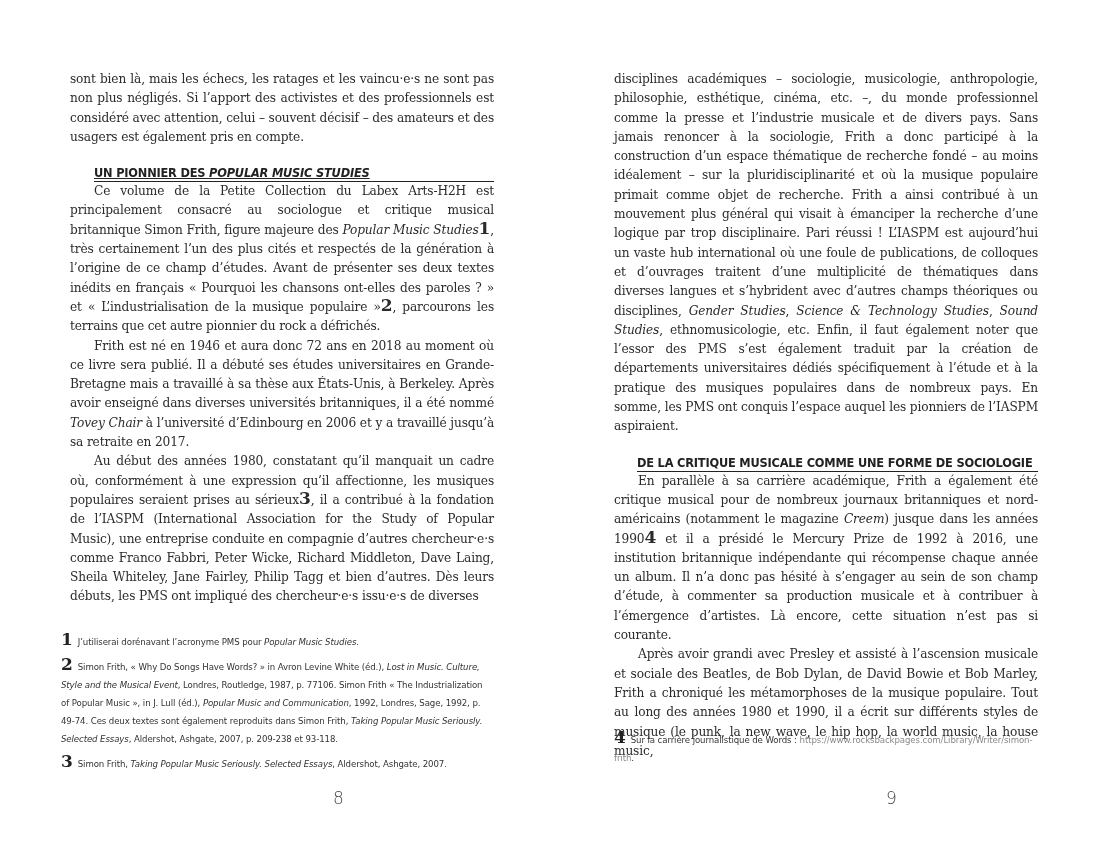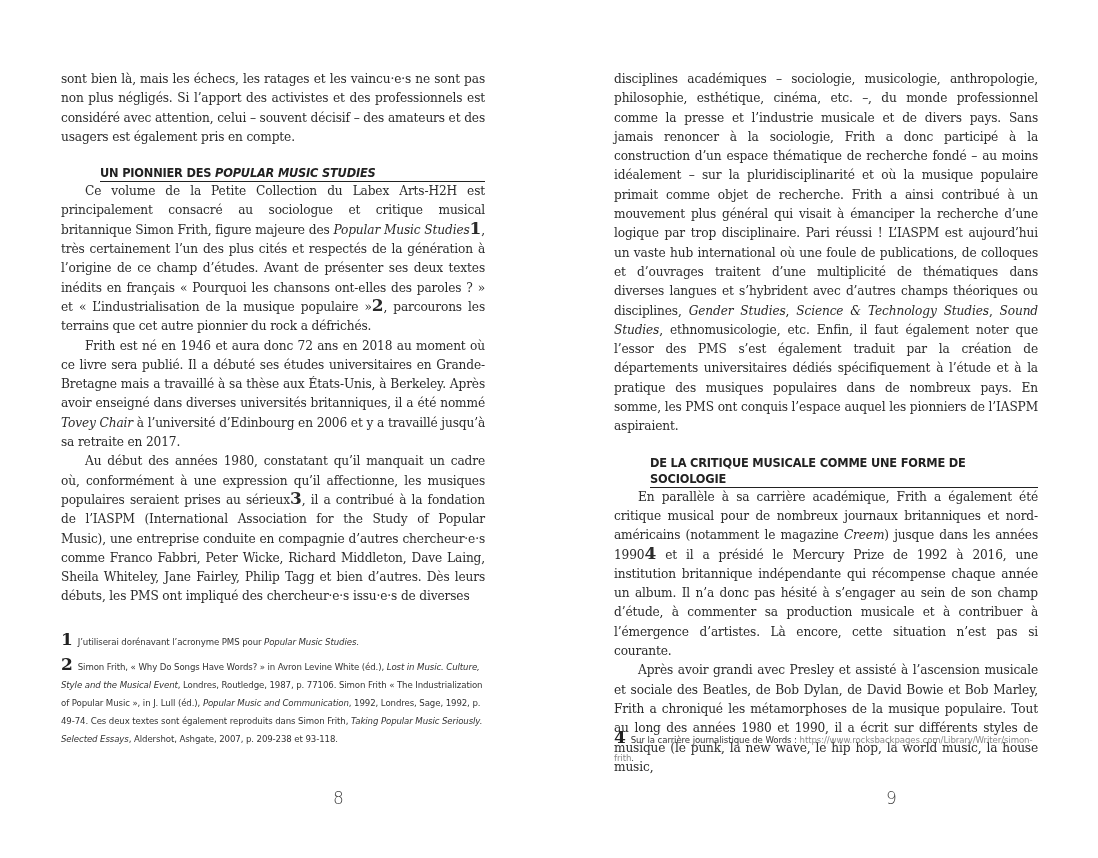--- a/index.html
+++ b/index.html
@@ -1,21 +1,21 @@
 <!DOCTYPE html>
 <html><head>
   <meta charset="utf-8">
   <style>
     html, body { margin: 0; padding: 0; background: #ffffff; }
     body { width: 1098px; height: 858px; position: relative; overflow: hidden; color: #2b2b2b; }
     .page { position: absolute; top: 0; width: 549px; height: 858px; }
     .page.left { left: 0; }
     .page.right { left: 549px; }
     .col { position: absolute; width: 424px; }
-    .page.left .col { left: 61px; top: 70px; }
+    .page.left .col { left: 70px; top: 70px; }
     .page.right .col { left: 65px; top: 70px; }
     .body-text {
       font-family: "DejaVu Serif", serif;
       font-size: 12.2px;
       line-height: 19.3px;
       text-align: justify;
       letter-spacing: -0.15px;
       margin: 0;
       hyphens: manual;
     }
@@ -25,22 +25,22 @@
       font-family: "DejaVu Sans", sans-serif;
       font-weight: bold;
       font-size: 11.4px;
       letter-spacing: -0.2px;
       border-bottom: 1.3px solid #222;
       margin: 0;
       padding: 0 0 0 0;
       line-height: 16px;
       color: #222;
     }
-    .page.left .heading { margin-left: 39px; margin-top: 18px; }
-    .page.right .heading { margin-left: 36px; margin-top: 18px; }
+    .page.left .heading { margin-left: 24px; margin-top: 18px; text-decoration: underline; }
+    .page.right .heading { margin-left: 23px; margin-top: 18px; }
     .fnref { font-family: "DejaVu Serif", serif; font-weight: bold; font-size: 17px; line-height: 10px; }
     em { font-style: italic; }
     .footnotes { position: absolute; width: 430px; font-family: "DejaVu Sans", sans-serif; font-size: 8.6px; line-height: 18px; color: #333; letter-spacing: -0.1px; }
     .page.left .footnotes { left: 61px; top: 630px; }
     .page.right .footnotes { left: 65px; top: 728px; }
     .fn { margin: 0 0 4px 0; }
     .fn-num { font-family: "DejaVu Serif", serif; font-weight: bold; font-size: 17px; margin-right: 5px; color: #222; }
     .fn-link { color: #888; }
     .folio { position: absolute; top: 788px; font-family: "DejaVu Sans", sans-serif; font-size: 17px; color: #444; font-weight: 300; }
     .page.left .folio { left: 333px; }
@@ -58,20 +58,21 @@
     <div class="body-text">
       <p class="indent"><span>Ce volume de la Petite Collection du Labex Arts-H2H est principalement consacré au sociologue et critique musical britannique Simon Frith, figure majeure des </span><em>Popular Music Studies</em><span class="fnref">1</span><span>, très certainement l’un des plus cités et respectés de la génération à l’origine de ce champ d’études. Avant de présenter ses deux textes inédits en français « Pourquoi les chansons ont-elles des paroles ? » et « L’industrialisation de la musique populaire »</span><span class="fnref">2</span><span>, parcourons les terrains que cet autre pionnier du rock a défrichés.</span></p>
       <p class="indent"><span>Frith est né en 1946 et aura donc 72 ans en 2018 au moment où ce livre sera publié. Il a débuté ses études universitaires en Grande-Bretagne mais a travaillé à sa thèse aux États-Unis, à Berkeley. Après avoir enseigné dans diverses universités britanniques, il a été nommé </span><em>Tovey Chair</em><span> à l’université d’Edinbourg en 2006 et y a travaillé jusqu’à sa retraite en 2017.</span></p>
       <p class="indent"><span>Au début des années 1980, constatant qu’il manquait un cadre où, conformément à une expression qu’il affectionne, les musiques populaires seraient prises au sérieux</span><span class="fnref">3</span><span>, il a contribué à la fondation de l’IASPM (International Association for the Study of Popular Music), une entreprise conduite en compagnie d’autres chercheur·e·s comme Franco Fabbri, Peter Wicke, Richard Middleton, Dave Laing, Sheila Whiteley, Jane Fairley, Philip Tagg et bien d’autres. Dès leurs débuts, les PMS ont impliqué des chercheur·e·s issu·e·s de diverses</span></p>
     </div>
   </div>
 
   <div class="footnotes">
     <p class="fn"><span class="fn-num">1</span><span>J’utiliserai dorénavant l’acronyme PMS pour </span><em>Popular Music Studies</em><span>.</span></p>
     <p class="fn"><span class="fn-num">2</span><span>Simon Frith, « Why Do Songs Have Words? » in Avron Levine White (éd.), </span><em>Lost in Music. Culture, Style and the Musical Event</em><span>, Londres, Routledge, 1987, p. 77106. Simon Frith « The Industrialization of Popular Music », in J. Lull (éd.), </span><em>Popular Music and Communication</em><span>, 1992, Londres, Sage, 1992, p. 49-74. Ces deux textes sont également reproduits dans Simon Frith, </span><em>Taking Popular Music Seriously. Selected Essays</em><span>, Aldershot, Ashgate, 2007, p. 209-238 et 93-118.</span></p>
+    <p class="fn"><span class="fn-num">3</span><span>Simon Frith, </span><em>Taking Popular Music Seriously. Selected Essays</em><span>, Aldershot, Ashgate, 2007.</span></p>
   </div>
 
   <div class="folio">8</div>
 </div>
 
 <div class="page right">
   <div class="col">
     <div class="body-text">
       <p><span>disciplines académiques – sociologie, musicologie, anthropologie, philosophie, esthétique, cinéma, etc. –, du monde professionnel comme la presse et l’industrie musicale et de divers pays. Sans jamais renoncer à la sociologie, Frith a donc participé à la construction d’un espace thématique de recherche fondé – au moins idéalement – sur la pluridisciplinarité et où la musique populaire primait comme objet de recherche. Frith a ainsi contribué à un mouvement plus général qui visait à émanciper la recherche d’une logique par trop disciplinaire. Pari réussi ! L’IASPM est aujourd’hui un vaste hub international où une foule de publications, de colloques et d’ouvrages traitent d’une multiplicité de thématiques dans diverses langues et s’hybrident avec d’autres champs théoriques ou disciplines, </span><em>Gender Studies</em><span>, </span><em>Science &amp; Technology Studies</em><span>, </span><em>Sound Studies</em><span>, ethnomusicologie, etc. Enfin, il faut également noter que l’essor des PMS s’est également traduit par la création de départements universitaires dédiés spécifiquement à l’étude et à la pratique des musiques populaires dans de nombreux pays. En somme, les PMS ont conquis l’espace auquel les pionniers de l’IASPM aspiraient.</span></p>
     </div>

